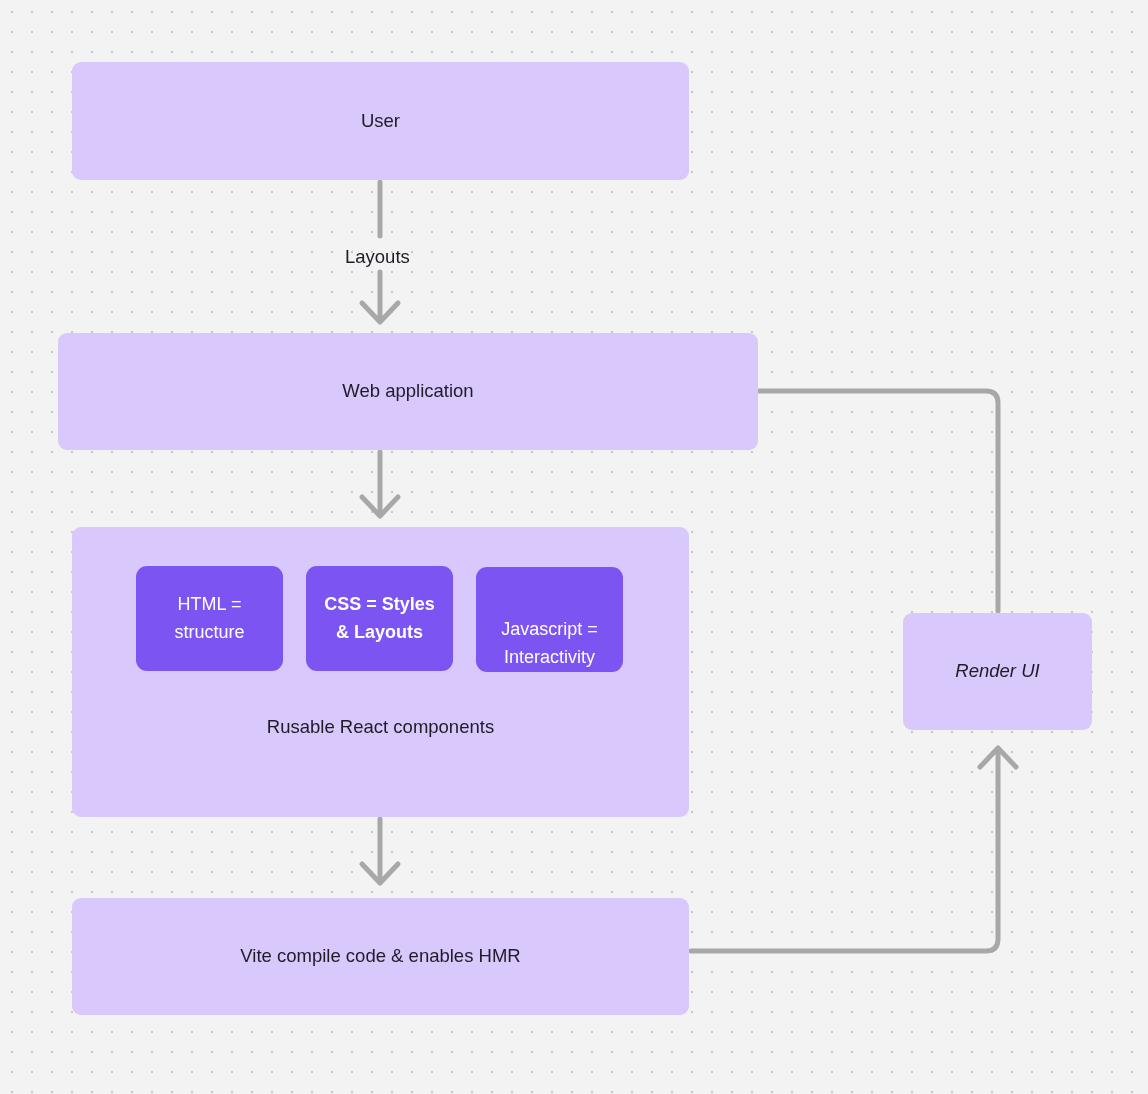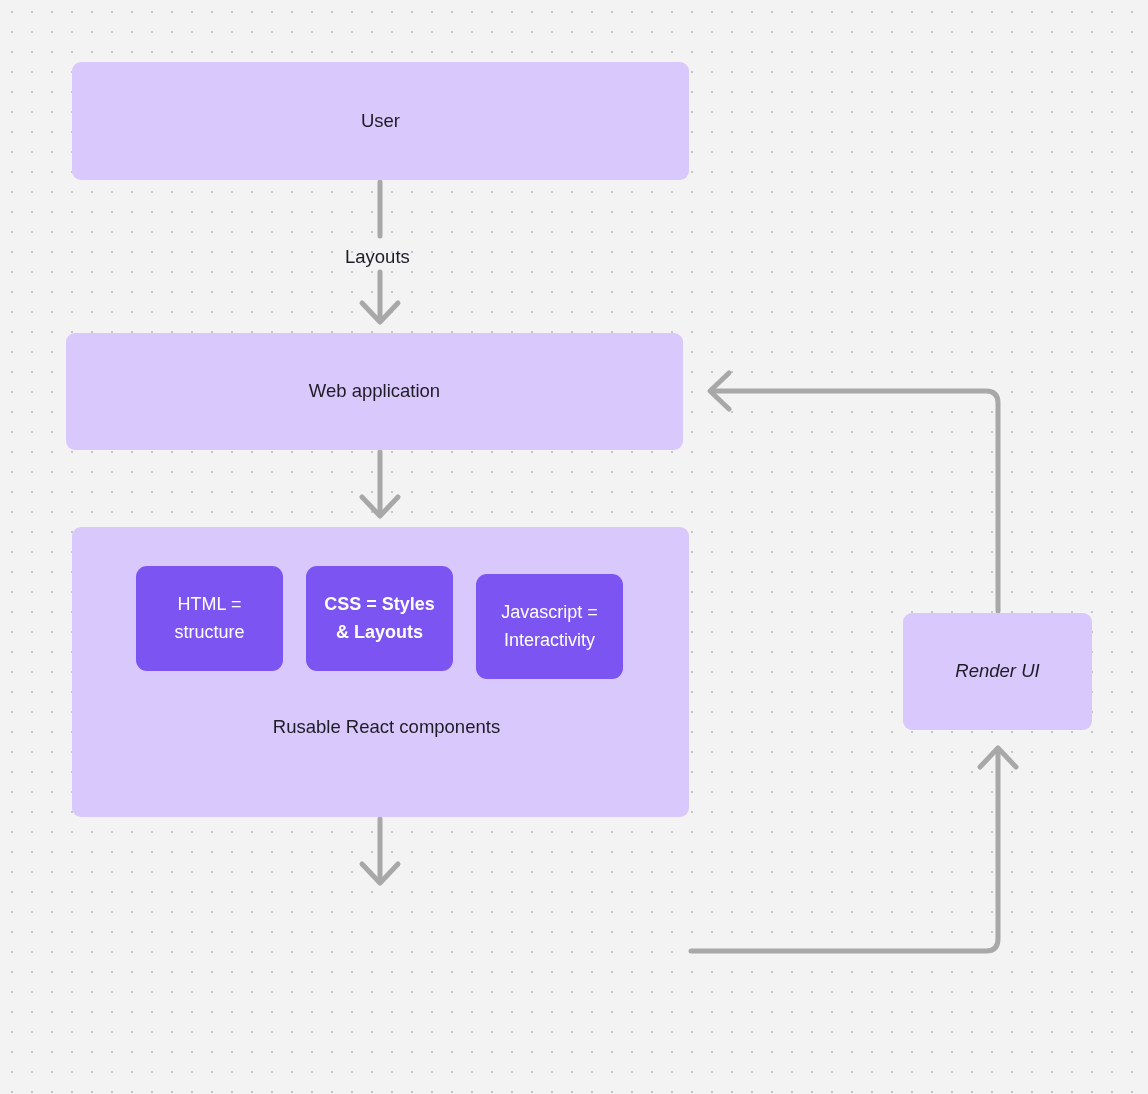--- a/index.html
+++ b/index.html
@@ -62,23 +62,23 @@
   }
 
   #node-user {
     left: 72px;
     top: 62px;
     width: 617px;
     height: 118px;
   }
 
   #node-webapp {
-    left: 66px;
+    left: 58px;
     top: 333px;
-    width: 617px;
+    width: 700px;
     height: 117px;
   }
 
   #node-components {
     left: 72px;
     top: 527px;
     width: 617px;
     height: 290px;
     display: block;
   }
@@ -117,34 +117,34 @@
   #node-css {
     left: 234px;
     top: 0;
     width: 147px;
     height: 105px;
     font-weight: bold;
   }
 
   #node-js {
     left: 404px;
-    top: 8px;
+    top: 1px;
     width: 147px;
     height: 105px;
+    align-items: flex-end;
   }
 
   .components-caption {
     position: absolute;
     left: 0;
     top: 188px;
     width: 617px;
     text-align: center;
     font-size: 18.5px;
     color: #1f1c27;
-    margin-left: 6px;
   }
 
   
   .edge-label {
     position: absolute;
     font-size: 18.5px;
     color: #1f1c27;
     background: transparent;
     white-space: nowrap;
   }
@@ -224,18 +224,21 @@
           <span>Javascript =</span><br>
           <span>Interactivity</span>
         </span>
       </div>
 
     </div>
 
     <div class="components-caption">Rusable React components</div>
   </div>
 
+  <div class="node node-lavender" id="node-vite">
+    <span>Vite compile code &amp; enables HMR</span>
+  </div>
 
   <div class="node node-lavender" id="node-render">
     <span>Render UI</span>
   </div>
 
 </div>
 
 </body></html>

